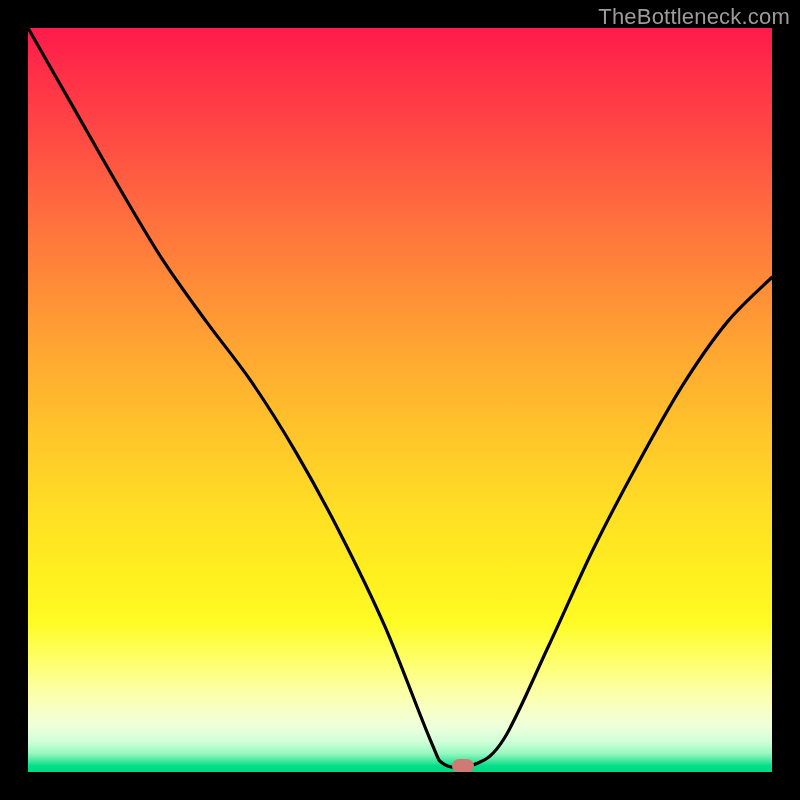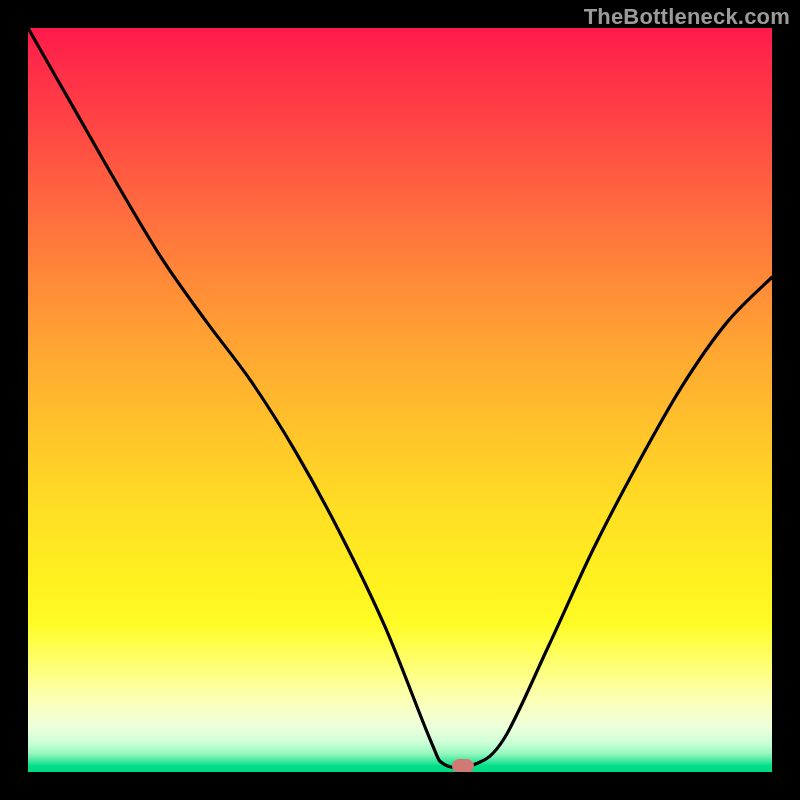--- a/index.html
+++ b/index.html
@@ -58,21 +58,21 @@
     border-radius: 10px;
     background: #d07a76;
     transform: translate(-50%, -50%);
   }
   .watermark {
     position: absolute;
     top: 4px;
     right: 10px;
     color: #9b9b9b;
     font-size: 22px;
-    font-weight: 700;
+    font-weight: 400;
     letter-spacing: 0.2px;
     user-select: none;
     margin-left: 20px;
   }
   svg.curve {
     position: absolute;
     left: 0; top: 0;
     width: 744px; height: 744px;
   }
 </style>

